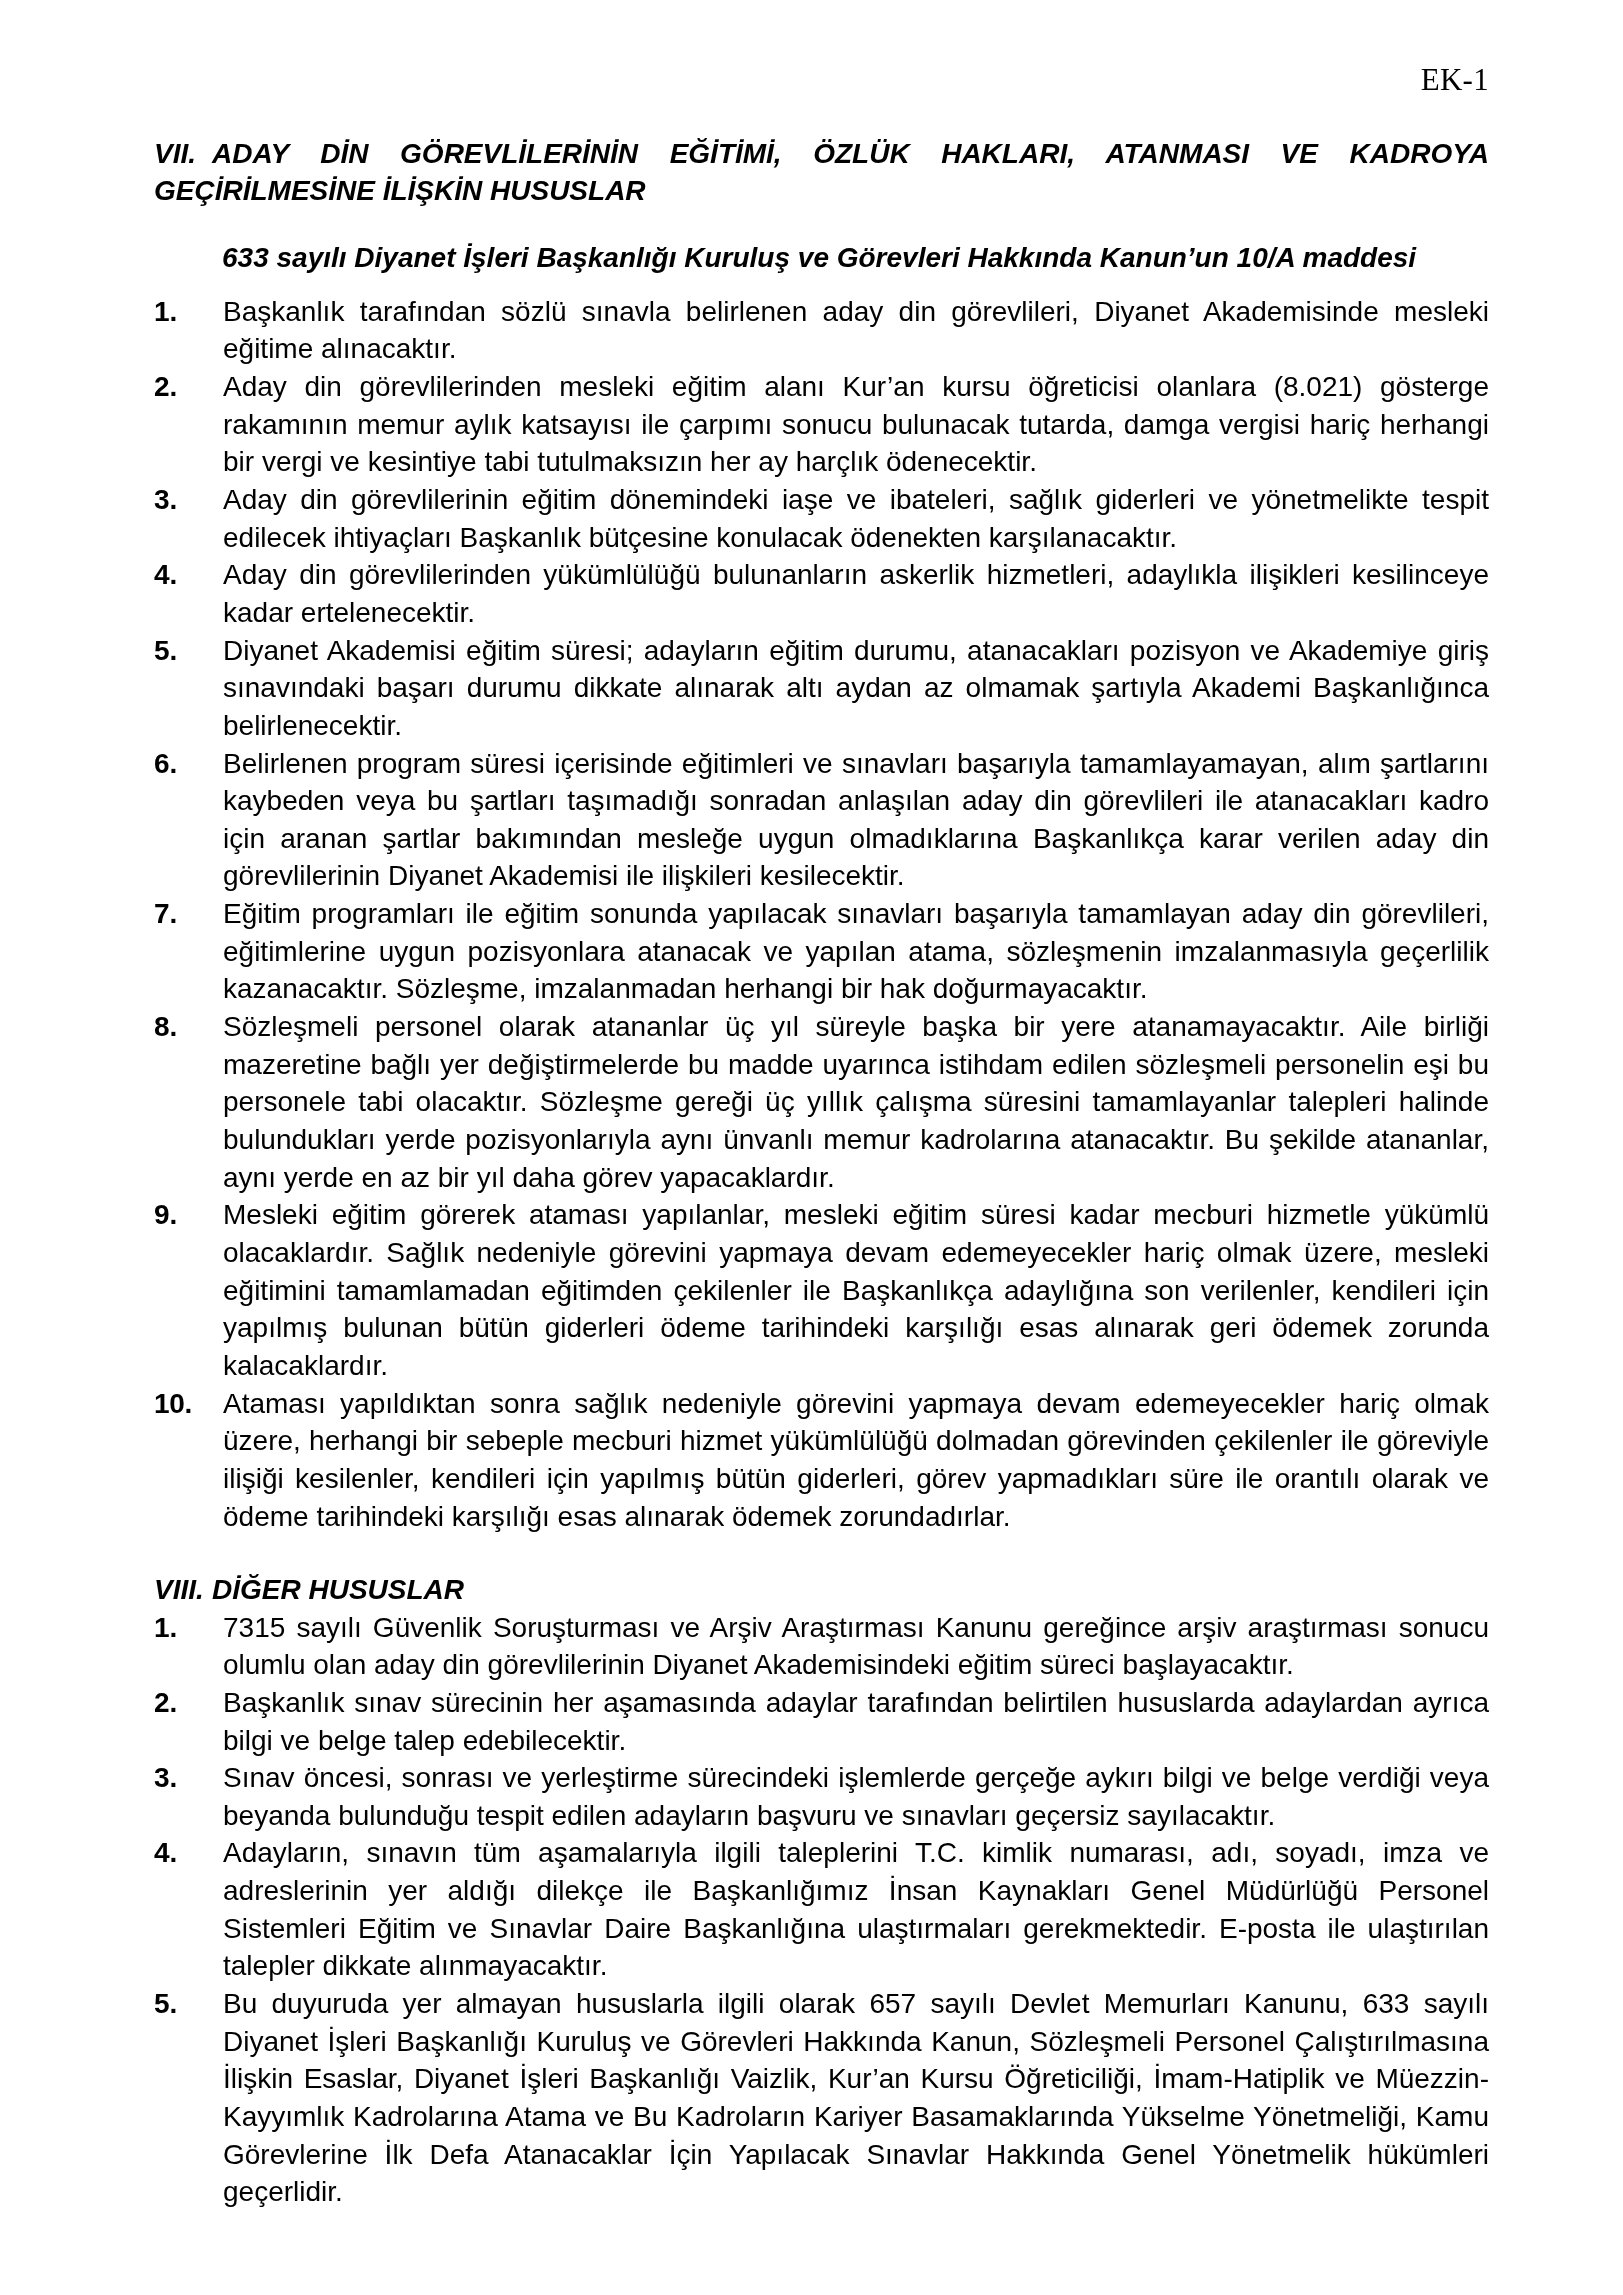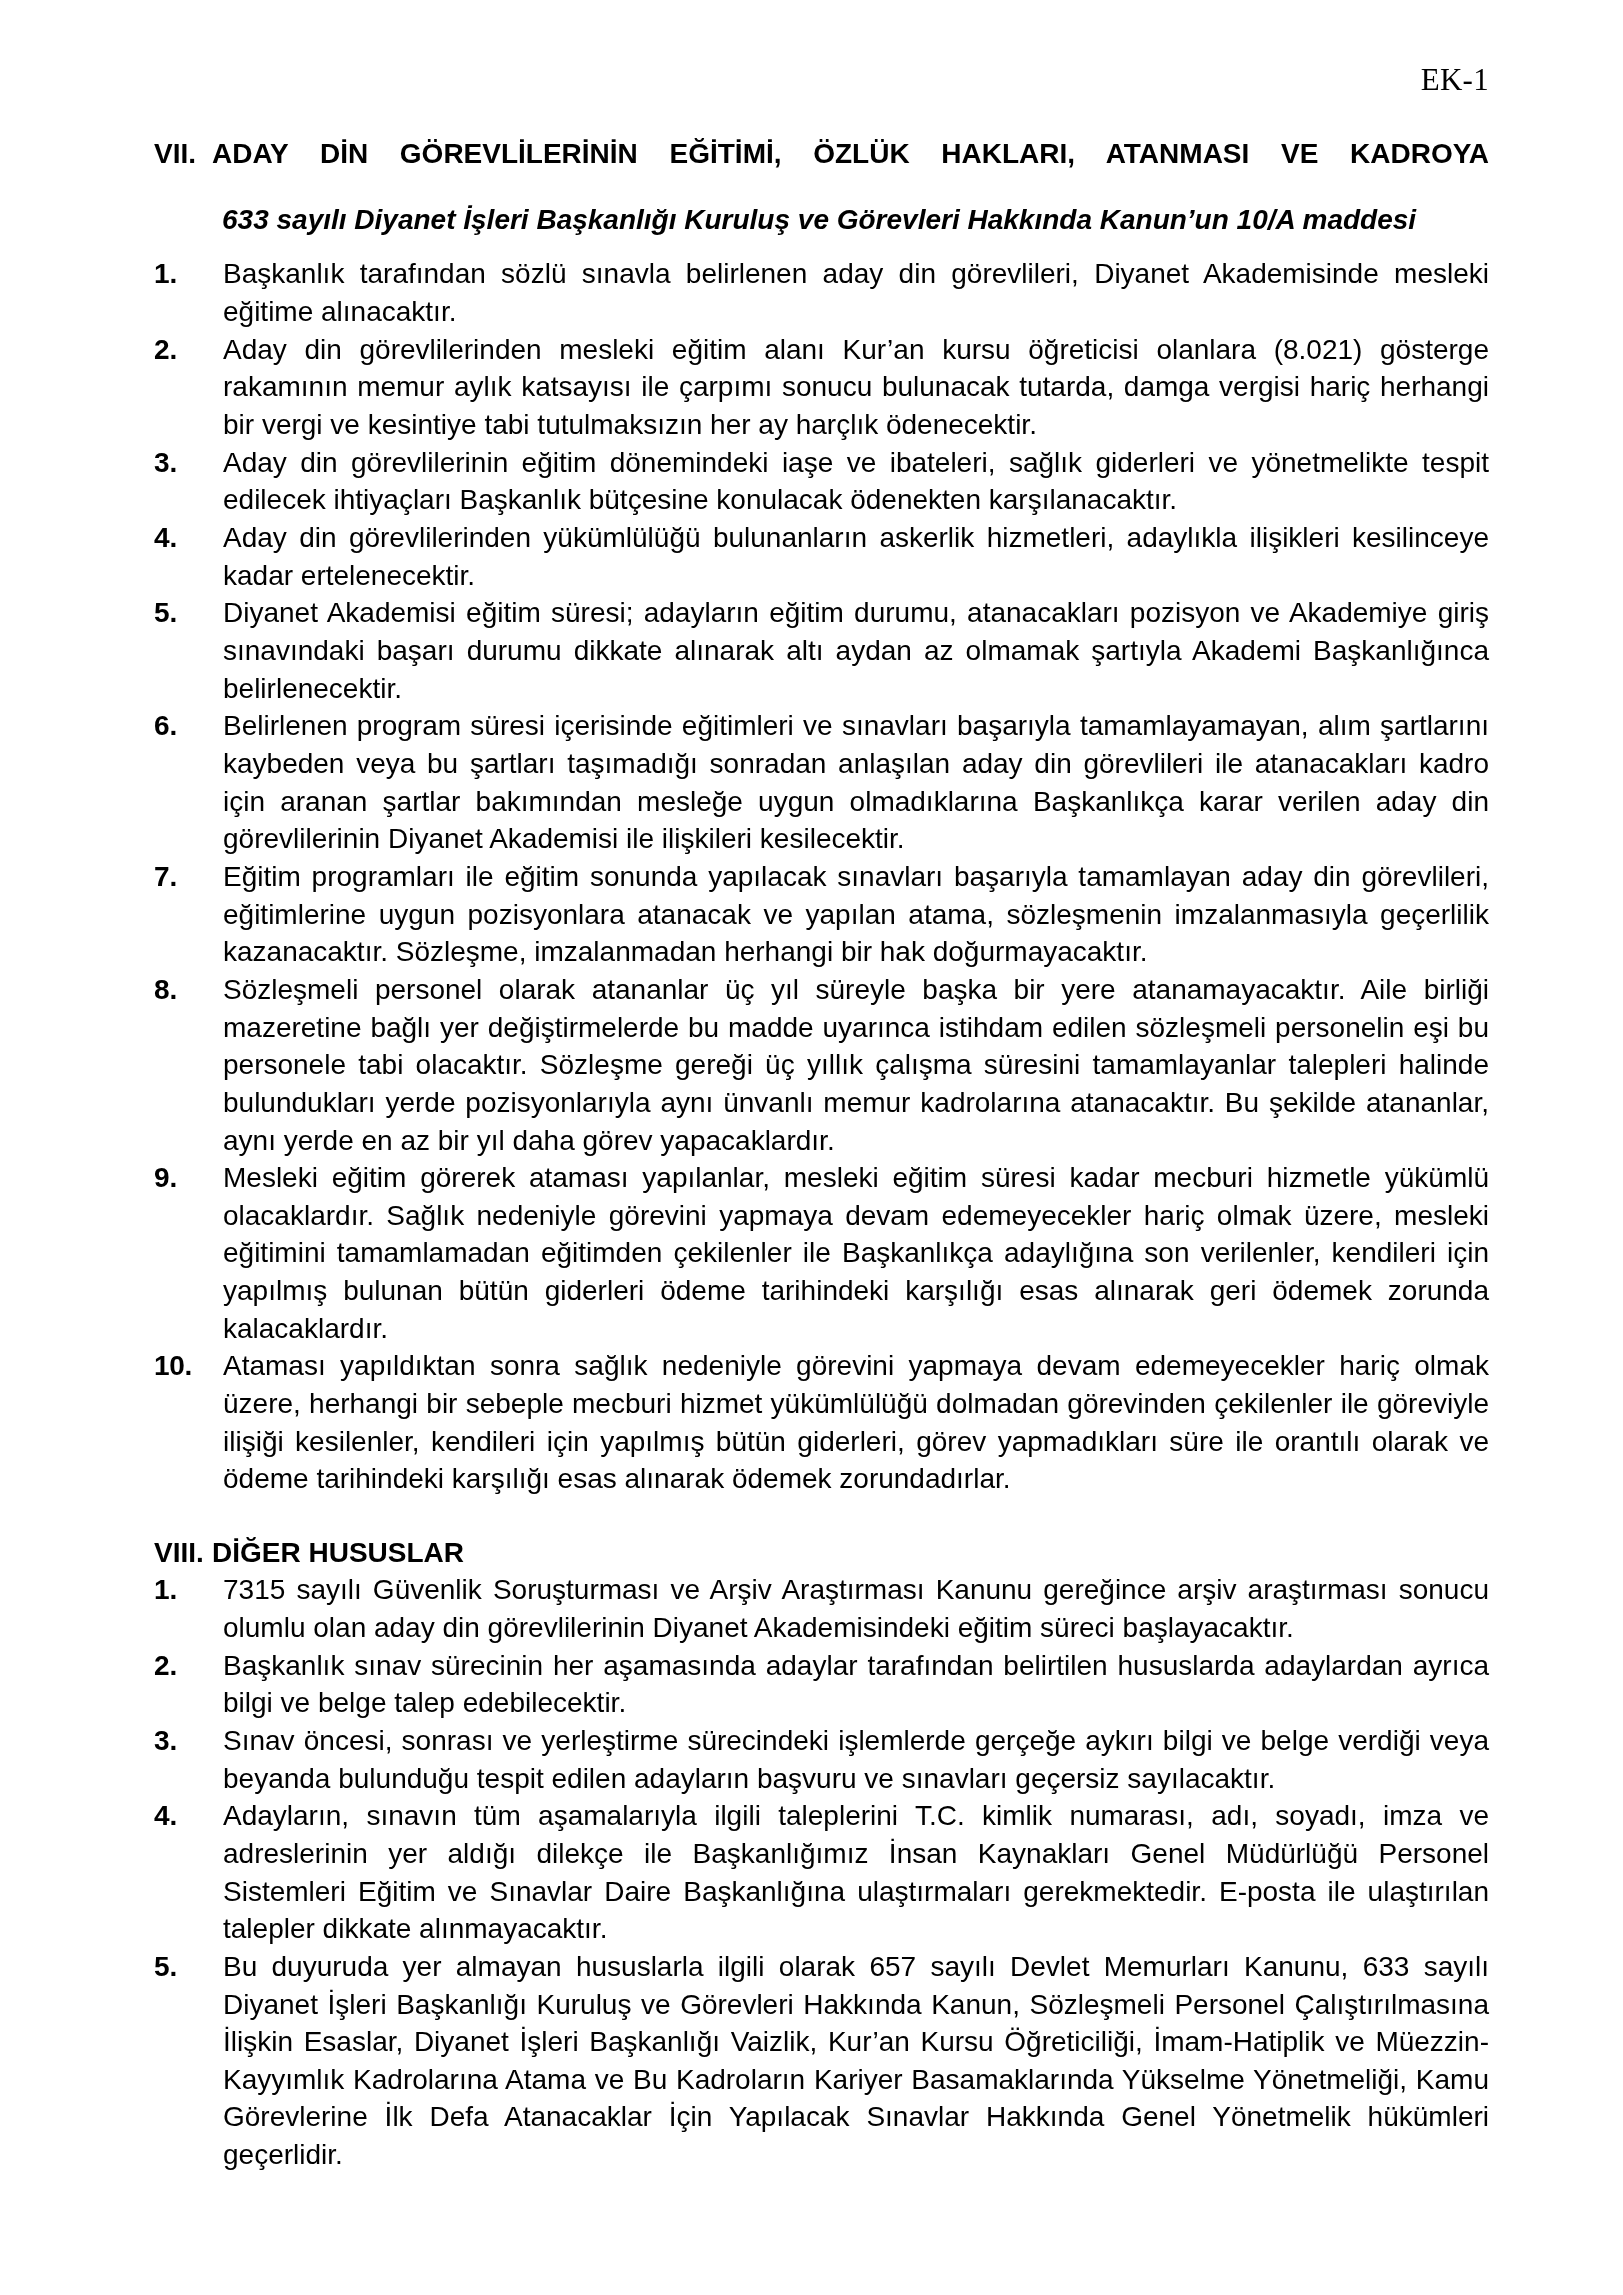--- a/index.html
+++ b/index.html
@@ -40,20 +40,21 @@
   
   .section-heading {
     font-family: "Liberation Sans", sans-serif;
     font-weight: bold;
     font-size: 28px;
     line-height: 1.33;
     text-align: justify;
     text-justify: inter-word;
     margin: 0;
     padding: 0;
+    font-style: italic;
   }
   .section-heading .num {
     display: inline-block;
     min-width: 58px;
   }
   .section-heading.justified {
     text-align: justify;
   }
   .section-heading.justified > .line-a {
     display: block;
@@ -128,20 +129,21 @@
 </head>
 <body>
 
 <div class="page">
   <div class="content">
 
     <div class="annex-marker">EK-1</div>
 
     <div class="section-heading justified">
       <span class="line-a"><span class="num">VII.</span><span>ADAY DİN GÖREVLİLERİNİN EĞİTİMİ, ÖZLÜK HAKLARI, ATANMASI VE KADROYA</span></span>
+      <span class="line-b">GEÇİRİLMESİNE İLİŞKİN HUSUSLAR</span>
     </div>
 
     <div class="lead-in">
       <span class="lead-line-1">633 sayılı Diyanet İşleri Başkanlığı Kuruluş ve Görevleri Hakkında Kanun’un 10/A maddesi</span>
     </div>
 
     <ol class="doc-list list-vii">
       <li>
         <span class="li-num">1.</span>
         <span class="li-text">Başkanlık tarafından sözlü sınavla belirlenen aday din görevlileri, Diyanet Akademisinde mesleki eğitime alınacaktır.</span>

